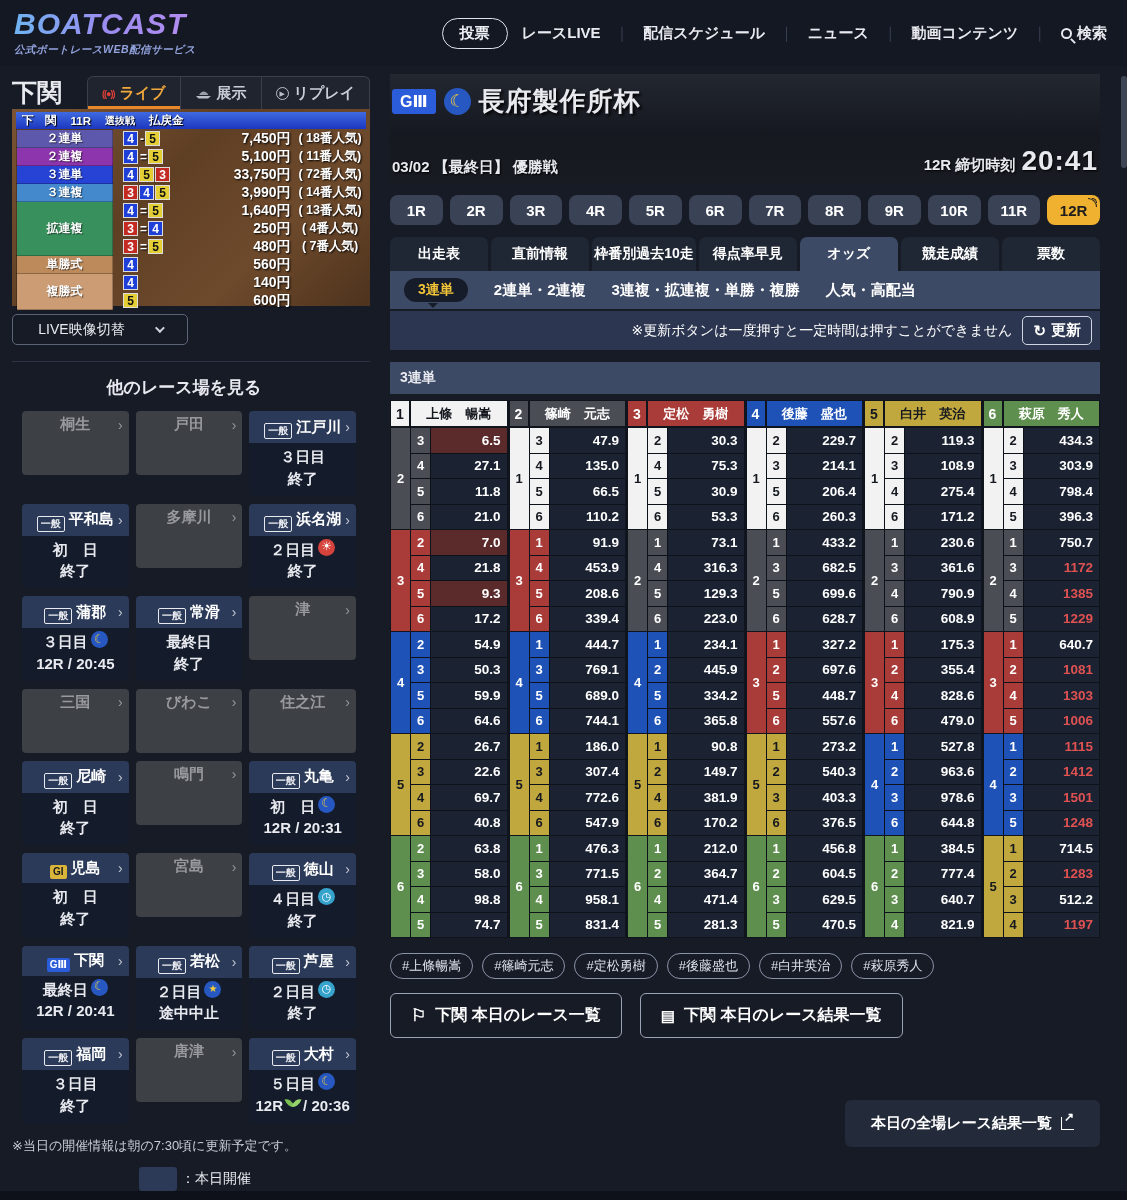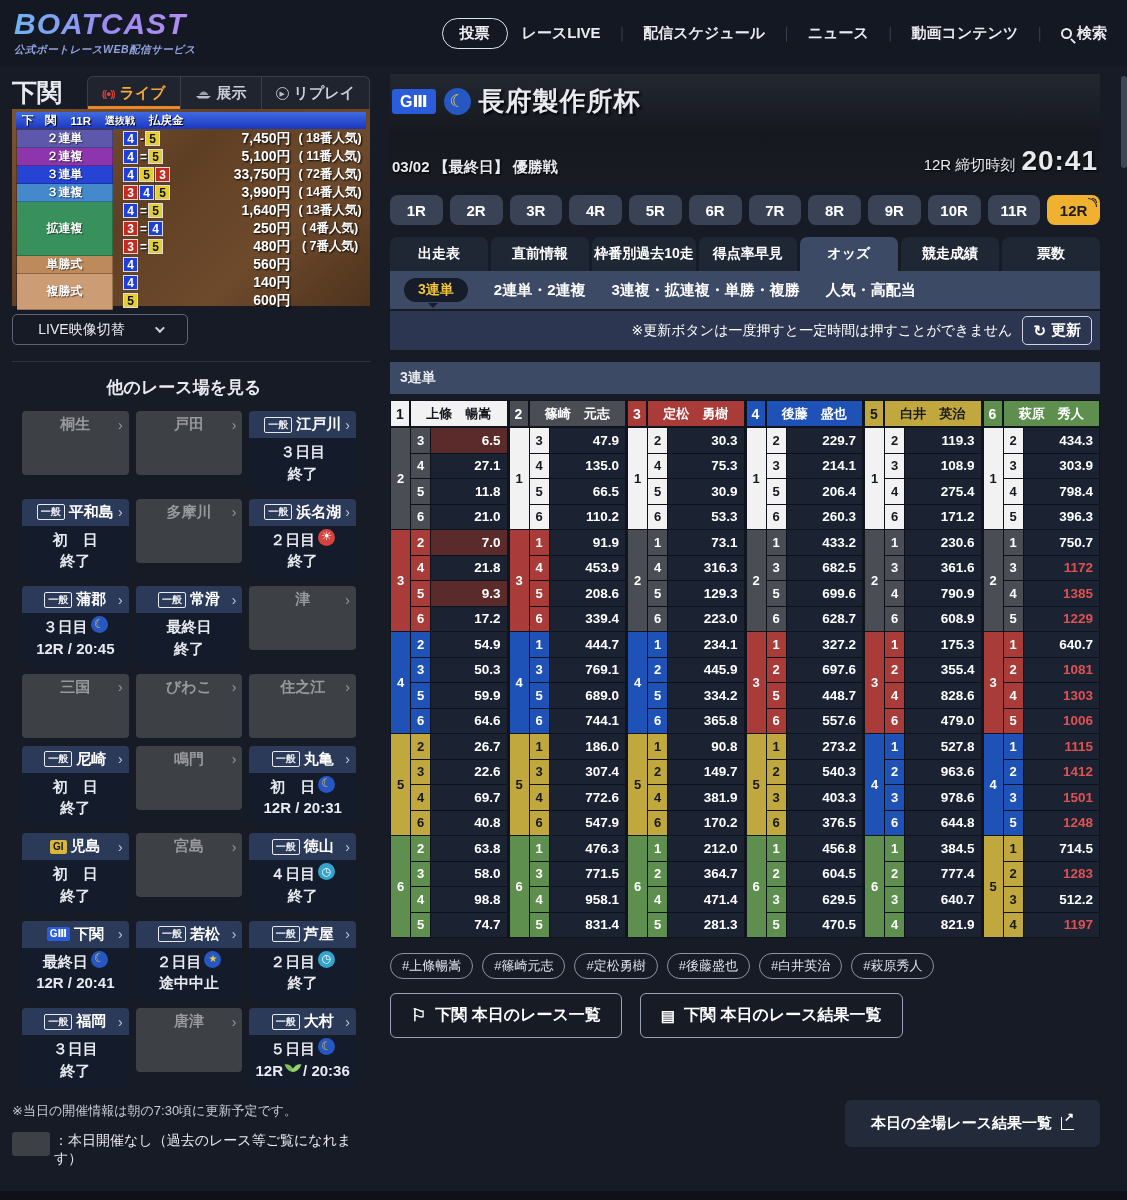--- a/index.html
+++ b/index.html
@@ -55,21 +55,21 @@
 
   .vgrid { width:334px; margin-left:10px; display:grid; grid-template-columns:repeat(3,1fr); gap:8px 7px; }
   .vcard { border-radius:4px; overflow:hidden; min-height:44px; }
   .vcard.off { background:#3d4045; height:64px; }
   .vcard.on  { background:#141b2b; }
   .vhead { display:flex; align-items:center; justify-content:center; gap:4px; padding:4px 5px; font-size:15px; font-weight:bold; position:relative; }
   .on .vhead { background:#2b3a58; color:#fff; }
   .off .vhead { color:#97999e; }
   .vchev { position:absolute; right:6px; font-size:14px; color:#c4c9d3; font-weight:normal; }
   .off .vchev { color:#97999e; }
-  .vbadge { font-size:10px; font-weight:bold; padding:1px 3px; border-radius:2px; line-height:1.2; }
+  .vbadge { font-size:10px; font-weight:bold; padding:1px 3px; border-radius:2px; line-height:1.2;margin-top:8px; }
   .vb-ippan { border:1px solid #e8eaef; color:#e8eaef; }
   .vb-g1 { background:#d9b53a; color:#15181f; }
   .vb-g3 { background:#2b5cd9; color:#fff; }
   .vbody { padding:3px 2px 6px; text-align:center; font-size:15px; font-weight:bold; color:#e8eaef; }
   .vline { line-height:1.45; display:flex; align-items:flex-start; justify-content:center; gap:3px; white-space:nowrap; }
 
   .ic-cir { display:inline-flex; width:17px; height:17px; border-radius:50%; align-items:center; justify-content:center; font-size:11px; flex-shrink:0; }
   .ic-morning { background:#35a3cc; color:#fff; }
   .ic-summer { background:#d6423c; color:#fff; font-size:12px; }
   .ic-night { background:#2757c0; color:#f2cf3a; font-size:12px; }
@@ -88,21 +88,21 @@
   
   main { width:727px; padding:8px 17px 0 0; }
   .race-hero { background:linear-gradient(180deg,#232730 0%,#15181f 55%,#181b22 100%); padding:10px 2px 8px; }
   .race-line1 { display:flex; align-items:center; gap:8px; }
   .g3badge { background:#2b5cd9; color:#fff; font-weight:bold; font-size:16px; padding:3px 8px; border-radius:3px; }
   .moon-big { width:27px; height:27px; font-size:17px; }
   .race-title { font-size:26px; font-weight:bold; text-shadow:2px 2px 3px #000; letter-spacing:1px; }
   .race-line2 { display:flex; align-items:flex-end; margin-top:6px; }
   .race-day { font-size:15px; font-weight:bold; text-shadow:1px 1px 2px #000; }
   .race-close { margin-left:auto; display:flex; align-items:baseline; gap:6px; text-shadow:1px 1px 2px #000; }
-  .race-close .lbl { font-size:15px; font-weight:normal;margin-top:31px; }
+  .race-close .lbl { font-size:15px; font-weight:bold;margin-top:31px; }
   .race-close .time { font-size:28px; font-weight:bold; letter-spacing:1px; }
 
   .rbtns { display:flex; gap:7px; margin-top:10px; }
   .rbtn { flex:1; height:30px; background:#3a4356; border:none; border-radius:8px; color:#fff; font-size:15px; font-weight:bold; position:relative; }
   .rbtn.on { background:#f0b030; color:#1c1c1c; }
   .ic-signal { position:absolute; top:3px; right:3px; width:8px; height:8px; }
   .ic-signal::before,.ic-signal::after { content:""; position:absolute; right:0; top:0; border:solid #1c1c1c; border-width:1.5px 1.5px 0 0; border-radius:0 100% 0 0; }
   .ic-signal::before { width:4px; height:4px; } .ic-signal::after { width:8px; height:8px; }
 
   .tabs { display:flex; gap:3px; margin-top:12px; }
@@ -542,20 +542,24 @@
             </div>
             <div class="vline">
               <span>12R</span>
               <span class="ic-rookie"></span>
               <span>/ 20:36</span>
             </div>
           </div>
         </div>
       </div>
     <div class="lnote">※当日の開催情報は朝の7:30頃に更新予定です。</div>
+    <div class="lg-row">
+      <span class="sw sw-on"></span>
+      <span>：本日開催</span>
+    </div>
     <div class="lg-row2">
       <span class="sw sw-off"></span>
       <span>：本日開催なし（過去のレース等ご覧になれます）</span>
     </div>
 
   </aside>
 
   <main>
     <div class="race-hero">
       <div class="race-line1">

